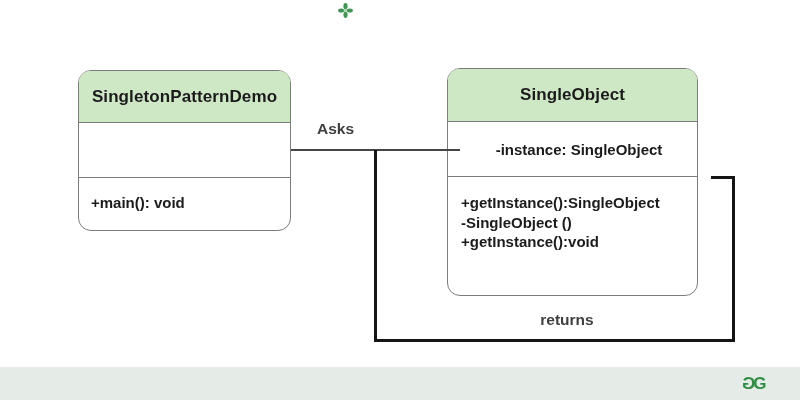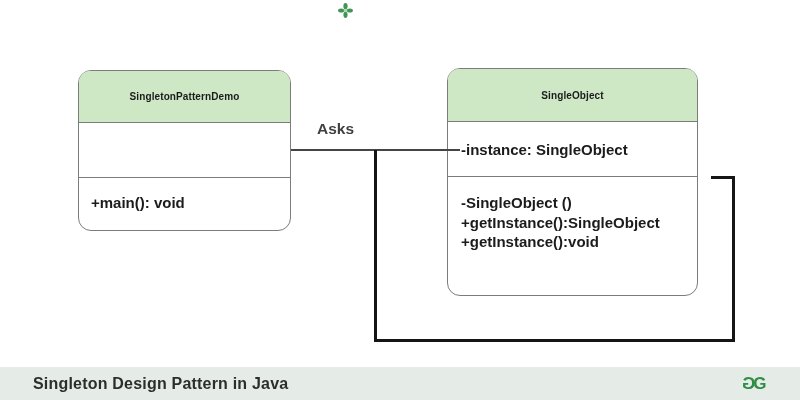--- a/index.html
+++ b/index.html
@@ -10,26 +10,26 @@
   
   .uml-box{
     position:absolute;background:#ffffff;border:1.6px solid #7c7c7c;border-radius:13px;
     box-sizing:border-box;display:flex;flex-direction:column;
   }
   .box-left{left:78px;top:70px;width:213px;height:161px;}
   .box-right{left:447px;top:68px;width:251px;height:228px;}
   .uml-header{
     background:#cee8c6;border-bottom:1.6px solid #7c7c7c;border-radius:11px 11px 0 0;
     display:flex;align-items:center;justify-content:center;
-    font-weight:bold;font-size:10px;letter-spacing:.1px;flex:0 0 auto;
+    font-weight:bold;font-size:17px;letter-spacing:.1px;flex:0 0 auto;
   }
   .box-left .uml-header{height:51px;}
   .box-right .uml-header{height:52px;}
   .uml-attrs{border-bottom:1.6px solid #7c7c7c;flex:0 0 auto;display:flex;align-items:center;
-    padding-left:13px;font-size:15px;font-weight:600;}
+    padding-left:13px;font-size:15px;font-weight:600;justify-content:center;}
   .box-left .uml-attrs{height:54px;}
   .box-right .uml-attrs{height:54px;}
   .uml-methods{flex:1 1 auto;font-size:15px;font-weight:600;line-height:19.5px;}
   .box-left .uml-methods{padding:15px 0 0 12px;}
   .box-right .uml-methods{padding:16px 0 0 13px;}
   
   .line{position:absolute;background:#454545;}
   .thick{position:absolute;background:#151515;}
   .asks-line{left:291px;top:149px;width:169px;height:2px;}
   .seg-left-v{left:374px;top:150px;width:3px;height:192px;}
@@ -75,35 +75,35 @@
       <div>+main(): void</div>
     </div>
   </div>
 
   <div class="uml-box box-right">
     <div class="uml-header">SingleObject</div>
     <div class="uml-attrs">
       <div>-instance: SingleObject</div>
     </div>
     <div class="uml-methods">
+      <div>+getInstance():SingleObject</div>
       <div>-SingleObject ()</div>
-      <div>+getInstance():SingleObject</div>
       <div>+getInstance():void</div>
     </div>
   </div>
 
   <div class="line asks-line"></div>
   <div class="conn-label asks-label">Asks</div>
 
   <div class="thick seg-left-v"></div>
   <div class="thick seg-bottom-h"></div>
   <div class="thick seg-right-v"></div>
   <div class="thick seg-stub-h"></div>
+  <div class="conn-label returns-label">returns</div>
 
   <div class="footer">
-    <div class="footer-caption">Singleton Design Pattern in Java</div>
     <div class="footer-logo">
       <span class="g-flip">G</span>
       <span>G</span>
     </div>
   </div>
 
 </div>
 
 </body></html>

